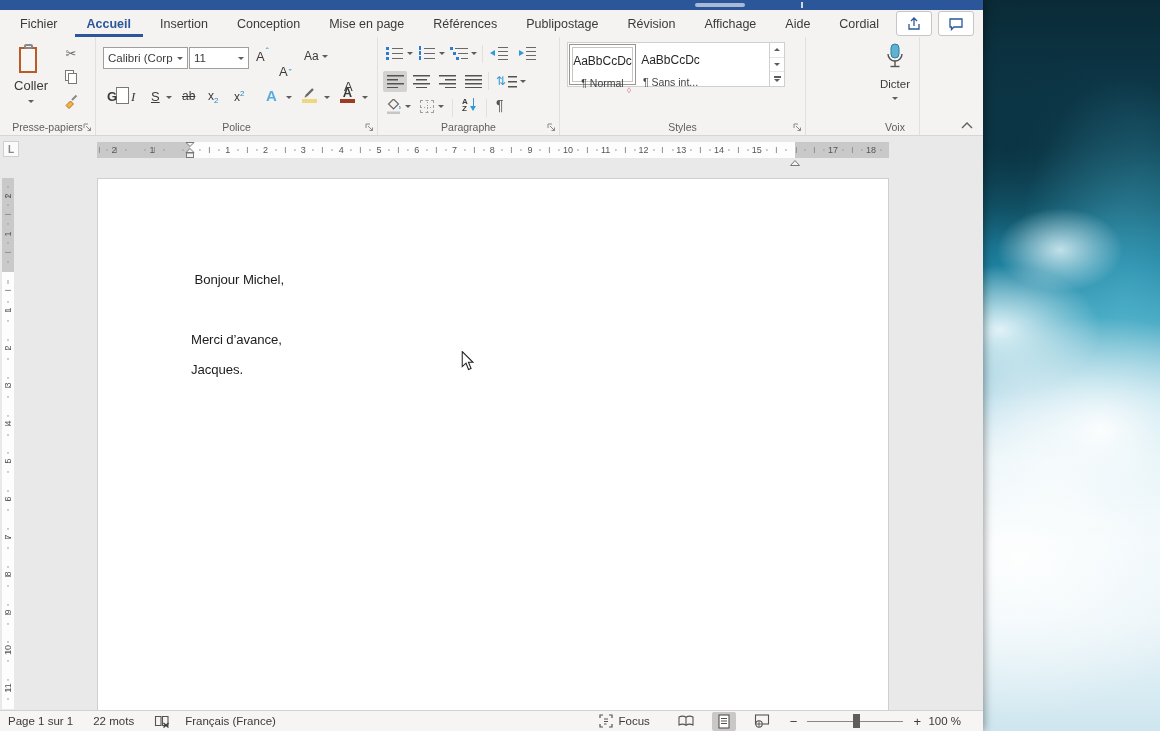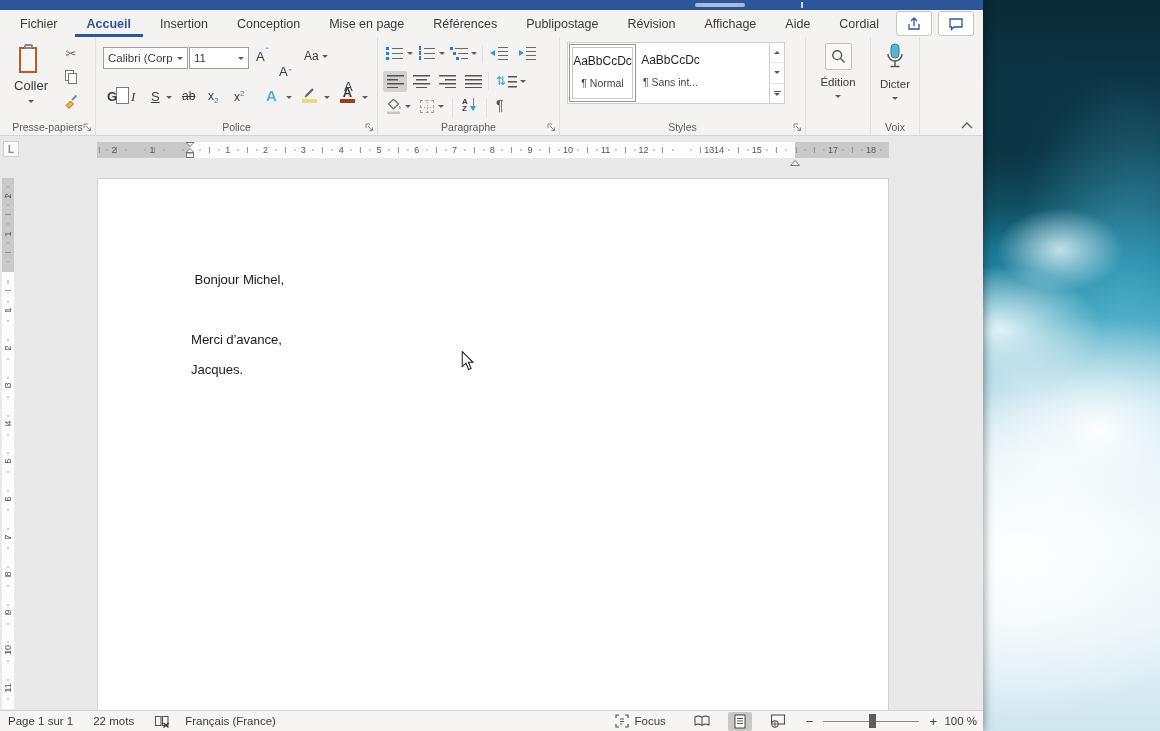--- a/index.html
+++ b/index.html
@@ -119,21 +119,21 @@
     background-repeat:no-repeat; background-position:0 5.5px,5.5px 0; background-size:12px 1px,1px 11px; }
   .sortic { display:flex; align-items:center; }
   .sortic .lets { display:flex; flex-direction:column; font-size:8px; font-weight:700; color:#3b3a39; line-height:7px; }
   .sortic .dar { position:relative; width:7px; height:14px; margin-left:2px; }
   .sortic .dar i { position:absolute; left:3px; top:0; width:1.5px; height:9px; background:#2e9bd6; }
   .sortic .dar b { position:absolute; left:0; top:8px; width:0; height:0; border-left:3.5px solid transparent; border-right:3.5px solid transparent; border-top:5px solid #2e9bd6; }
   .pilc { font-size:14px; color:#55534f; }
   .pbtn { position:absolute; display:flex; align-items:center; }
 
   
-  .gallery { position:absolute; left:7px; top:5px; width:218px; height:62px; background:#fff; border:1px solid #d1cfcd; display:flex; }
+  .gallery { position:absolute; left:7px; top:5px; width:218px; height:45px; background:#fff; border:1px solid #d1cfcd; display:flex; }
   .scards { display:flex; flex:1; }
   .scard { width:67px; margin:1px 0 1px 1px; padding-top:9px; text-align:center; background:#fff; }
   .scard.sel { border:1px solid #979593; box-shadow:inset 0 0 0 2px #fff, inset 0 0 0 3px #c8c6c4; }
   .sprev { font-size:12px; color:#262626; white-space:nowrap; overflow:hidden; }
   .scard.title1 .sprev { font-size:15.5px; color:#2e74b5; }
   .slab { font-size:10.5px; color:#444; margin-top:9px; white-space:nowrap; overflow:hidden; }
   .gscroll { width:15px; border-left:1px solid #d1cfcd; display:flex; flex-direction:column; }
   .gscroll .cell { flex:1; display:flex; align-items:center; justify-content:center; border-bottom:1px solid #e8e6e4; flex-direction:column; }
   .gscroll .cell:last-child { border-bottom:none; }
   .upc { width:0; height:0; border-left:3px solid transparent; border-right:3px solid transparent; border-bottom:3.5px solid #5f5d5b; }
@@ -169,21 +169,21 @@
   .page { position:absolute; left:97px; top:42px; width:792px; height:532px; background:#fff; border:1px solid #cfcfcf; border-bottom:none; }
   .docline { position:absolute; left:93px; font-size:13.2px; color:#1c1c1c; letter-spacing:-0.1px; white-space:pre; }
   .mark-grammar { border-bottom:3px double #3a6cb4; }
   .mark-spelling { text-decoration:underline wavy #d83b01 1px; text-underline-offset:2px; }
   .cursor { position:absolute; left:461px; top:215px; }
 
   
   .statusbar { position:relative; height:21px; background:#f6f5f4; border-top:1px solid #d4d2d0; display:flex; align-items:center; font-size:11.5px; color:#3b3a39; }
   .sb-item { display:flex; align-items:center; }
   .sb-page { margin-left:8px; } .sb-words { margin-left:20px; } .sb-proof { margin-left:20px; } .sb-lang { margin-left:15px; }
-  .sb-right { position:absolute; right:6px; display:flex; align-items:center;justify-content:flex-end; }
+  .sb-right { position:absolute; right:22px; display:flex; align-items:center;justify-content:flex-end; }
   .sb-focus { display:flex; align-items:center; margin-right:24px; }
   .sb-focus span { margin-left:5px; }
   .viewbtn { width:24px; height:19px; display:flex; align-items:center; justify-content:center; margin-right:14px; }
   .viewbtn.on { background:#cac8c6; border-radius:2px; }
   .zoomctl { display:flex; align-items:center; }
   .zminus,.zplus { font-size:13px; color:#3b3a39; padding:0 2px; }
   .ztrack { position:relative; width:96px; height:14px; margin:0 8px; }
   .ztrack .line { position:absolute; left:0; right:0; top:6.5px; height:1px; background:#8a8886; }
   .ztrack .thumb { position:absolute; left:46px; top:0; width:7px; height:14px; background:#5f5d5b; }
   .zlevel { margin-left:0; width:38px; text-align:right; }
@@ -426,32 +426,20 @@
         </div>
         <div class="glabel">Styles</div>
         <span class="launcher">
           <svg width="9" height="9">
               <path d="M1,1 H5 M1,1 V5" stroke="#8a8886" fill="none"></path>
               <path d="M3,3 L7.5,7.5 M7.5,4.5 V7.5 H4.5" stroke="#8a8886" fill="none"></path>
             </svg>
         </span>
       </div>
 
-      <div class="grp g-edit">
-        <div class="bigbtn">
-          <div class="searchbox">
-            <svg width="15" height="15" viewBox="0 0 15 15">
-              <circle cx="6.2" cy="6.2" r="4.4" fill="none" stroke="#55534f" stroke-width="1.4"></circle>
-              <line x1="9.6" y1="9.6" x2="13.6" y2="13.6" stroke="#55534f" stroke-width="1.4"></line>
-            </svg>
-          </div>
-          <div class="blabel">Édition</div>
-          <span class="crt"></span>
-        </div>
-      </div>
 
       <div class="grp g-voice" style="border-right:1px solid #e2e0de;">
         <div class="bigbtn">
           <svg width="22" height="27" viewBox="0 0 22 27">
             <rect x="7" y="1" width="8" height="14" rx="4" fill="#5fb2d2" stroke="#2d7e9e" stroke-width="1"></rect>
             <path d="M4,11 a7,7 0 0 0 14,0" fill="none" stroke="#55534f" stroke-width="1.4"></path>
             <line x1="11" y1="18" x2="11" y2="23" stroke="#55534f" stroke-width="1.4"></line>
             <line x1="6.5" y1="23.5" x2="15.5" y2="23.5" stroke="#55534f" stroke-width="1.4"></line>
           </svg>
           <div class="blabel">Dicter</div>
@@ -493,21 +481,21 @@
           <span class="hnum" style="left: 206.37px;">3</span>
           <span class="hnum" style="left: 244.16px;">4</span>
           <span class="hnum" style="left: 281.95px;">5</span>
           <span class="hnum" style="left: 319.74px;">6</span>
           <span class="hnum" style="left: 357.53px;">7</span>
           <span class="hnum" style="left: 395.32px;">8</span>
           <span class="hnum" style="left: 433.11px;">9</span>
           <span class="hnum" style="left: 470.9px;">10</span>
           <span class="hnum" style="left: 508.69px;">11</span>
           <span class="hnum" style="left: 546.48px;">12</span>
-          <span class="hnum" style="left: 584.27px; margin-left: 28px;">13</span>
+          <span class="hnum" style="left: 584.27px;">13</span>
           <span class="hnum" style="left: 622.06px;">14</span>
           <span class="hnum" style="left: 659.85px;">15</span>
           <span class="hnum" style="left: 736px;">17</span>
           <span class="hnum" style="left: 774px;">18</span>
         </div>
 
       <div class="vruler">
         <div class="vseg gt"></div>
         <div class="vseg wt"></div>
       <span class="vnum" style="top: 18px;">2</span>

